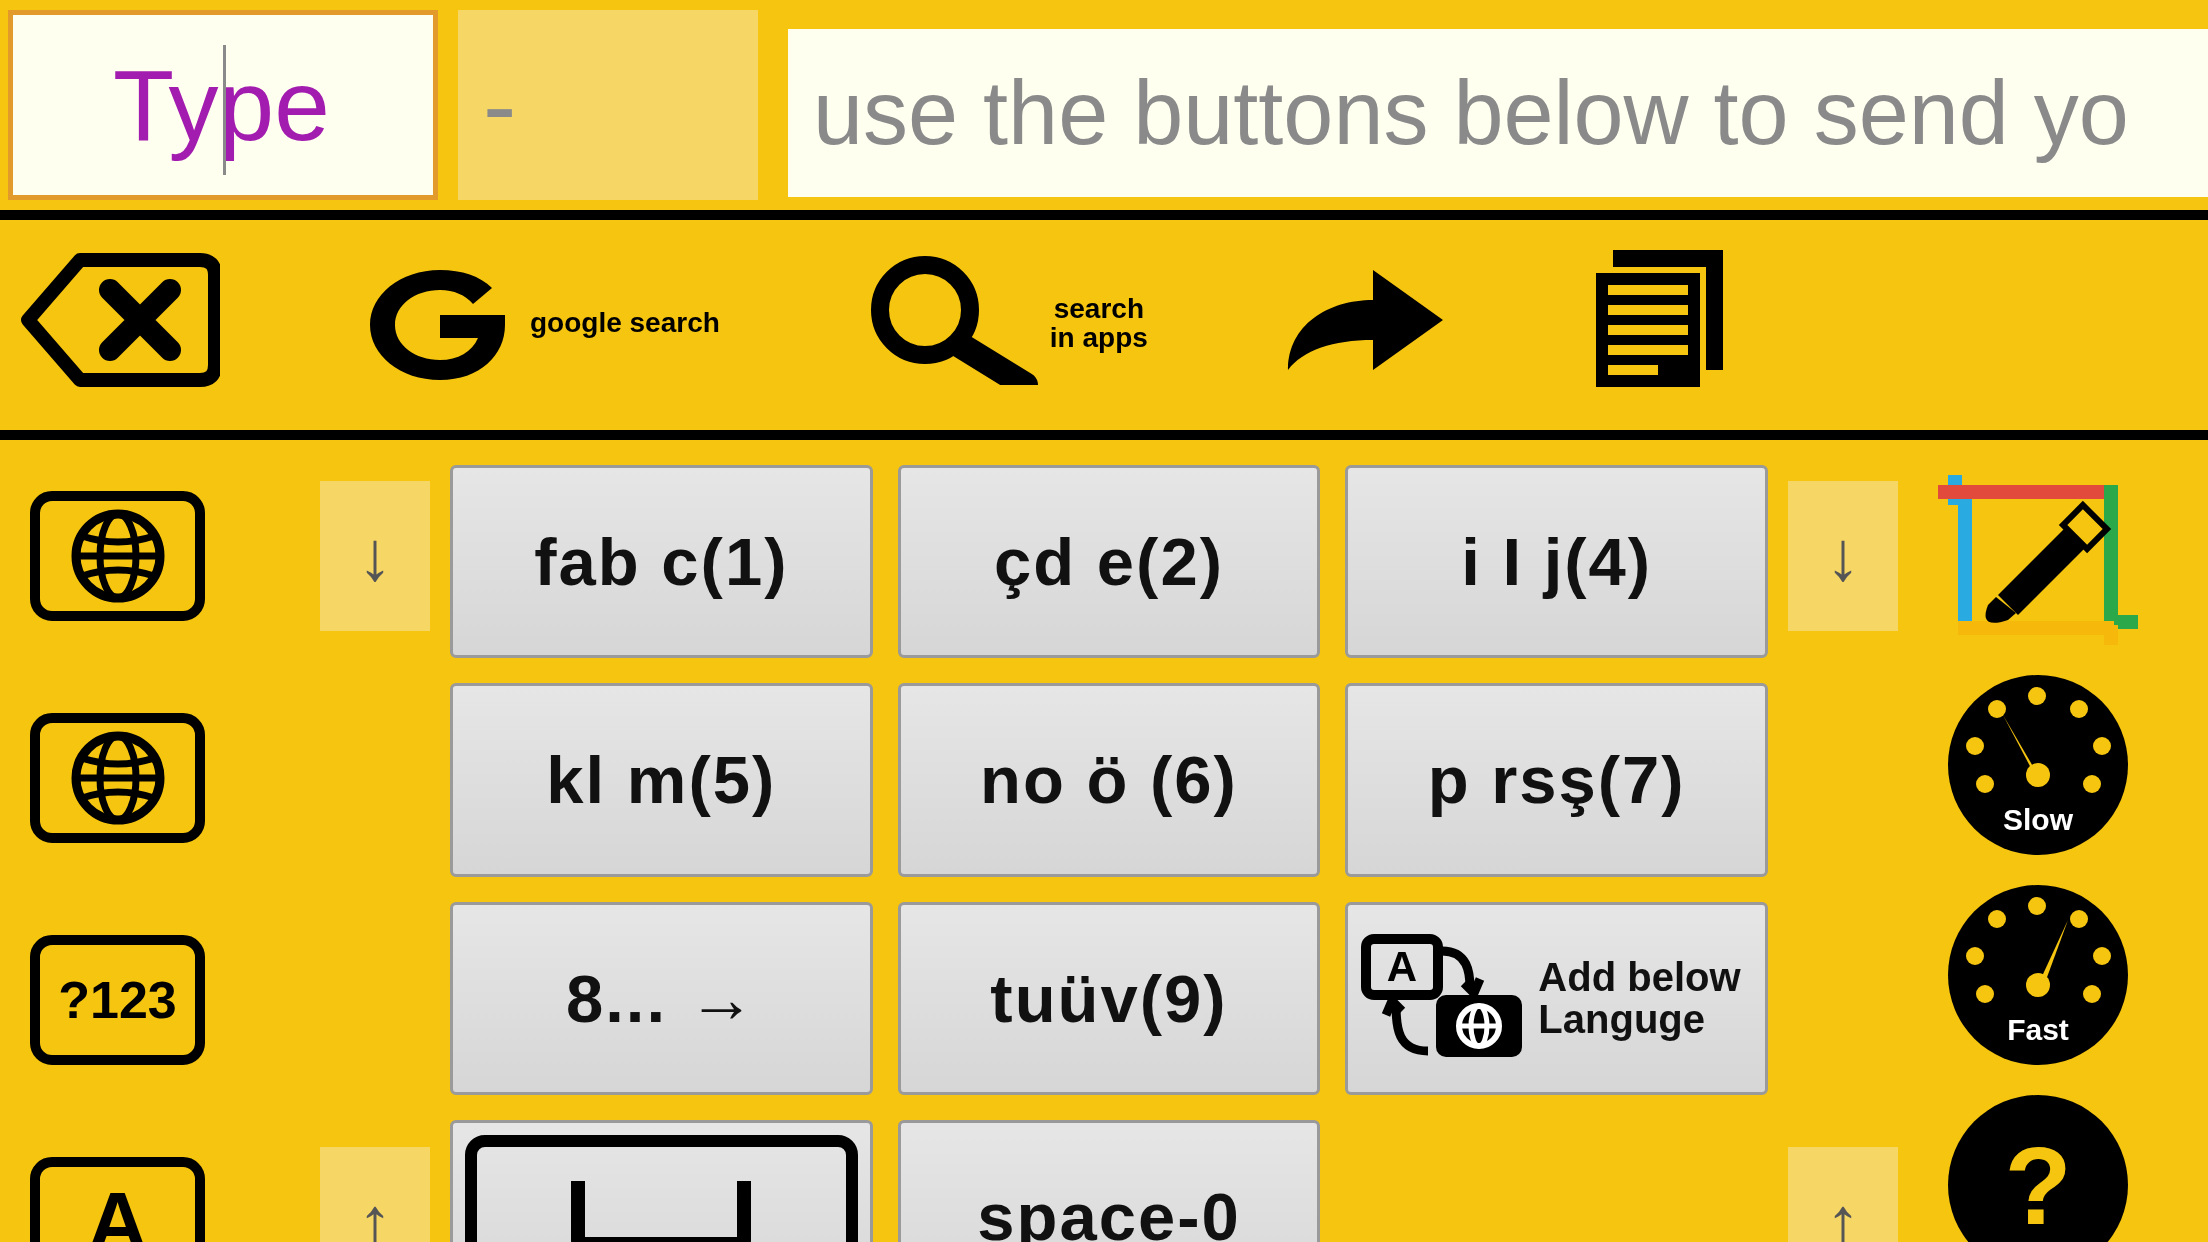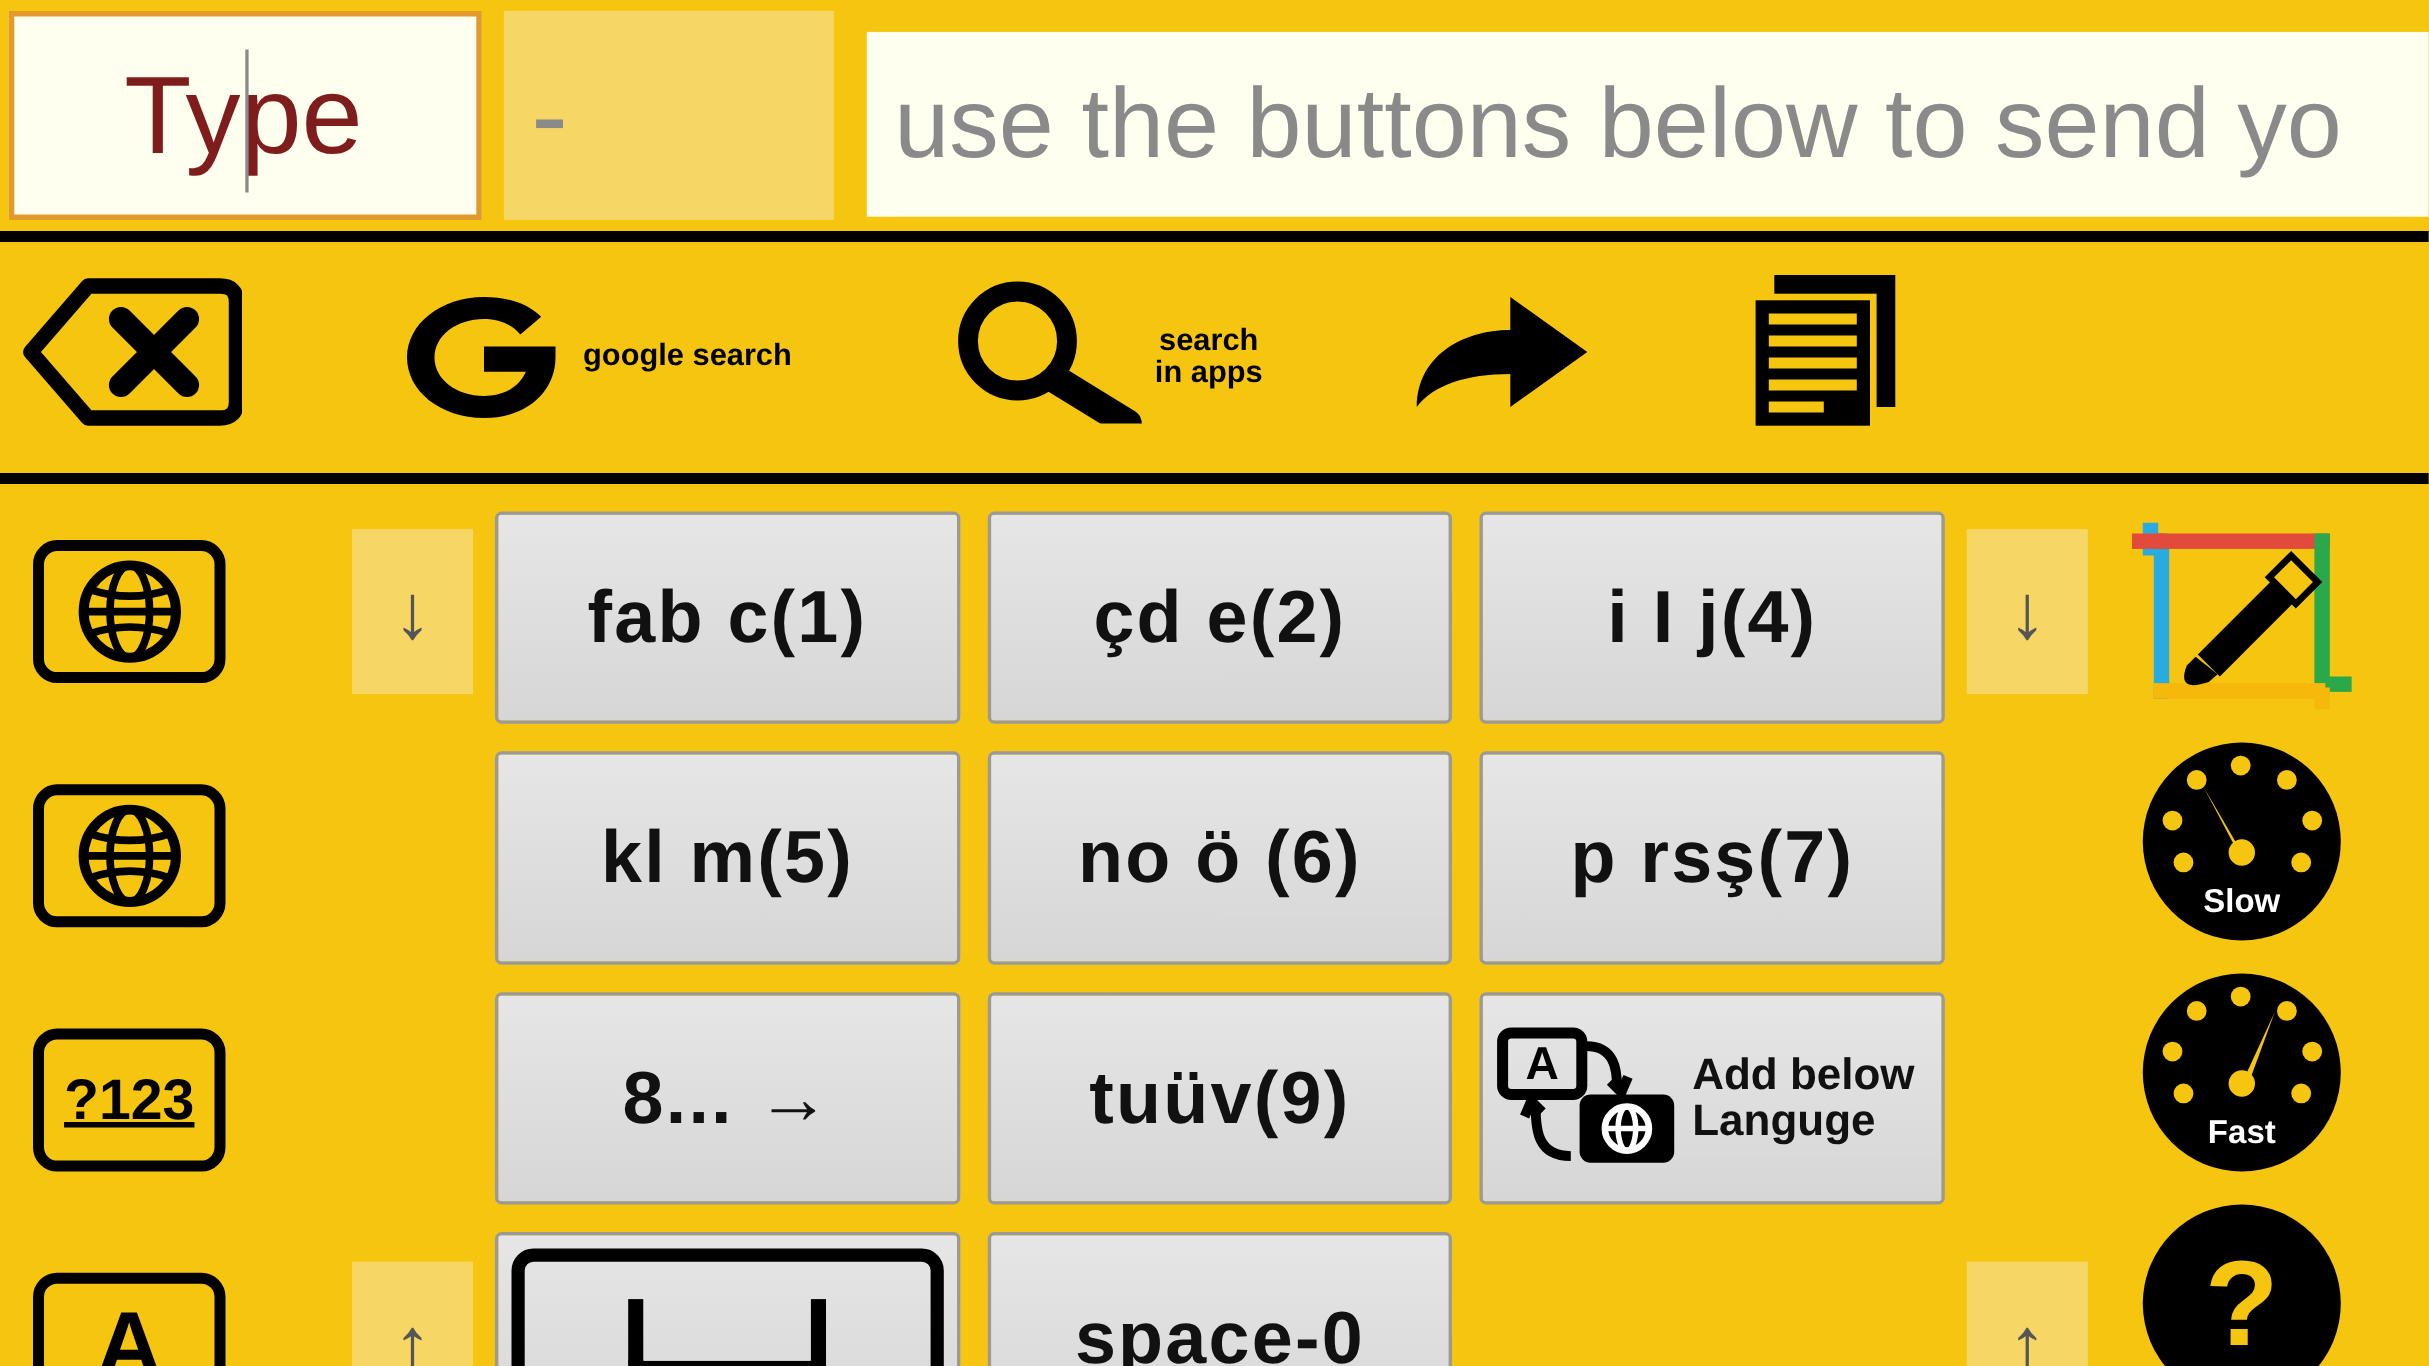--- a/index.html
+++ b/index.html
@@ -8,21 +8,21 @@
 
   
   .top-row {
     height: 200px; background: #f6c50f; display: flex; align-items: center;
     padding: 0 0 0 0;
   }
   .type-box {
     width: 430px; height: 190px; margin: 10px 0 0 8px;
     background: #fffff0; border: 5px solid #e29a2a;
     display: flex; align-items: center; justify-content: flex-start;
-    padding-left: 100px; font-size: 100px; color: #7f1d1d; position: relative;
+    padding-left: 100px; font-size: 100px; color: #a21caf; position: relative;
   }
   .type-box .cursor {
     position: absolute; left: 210px; top: 30px; width: 3px; height: 130px; background: #8a8a8a;
   }
   .dash-box {
     width: 300px; height: 190px; margin: 10px 0 0 20px;
     background: #f6d665; display:flex; align-items:center; justify-content:flex-start;
     padding-left: 25px; font-size: 100px; color: #8a8a8a;
   }
   .hint-box {
@@ -189,21 +189,21 @@
     <div class="side-btn">
       <svg width="100" height="100" viewBox="0 0 100 100">
         <circle cx="50" cy="50" r="42" fill="none" stroke="#000" stroke-width="9"></circle>
         <ellipse cx="50" cy="50" rx="18" ry="42" fill="none" stroke="#000" stroke-width="7"></ellipse>
         <line x1="8" y1="50" x2="92" y2="50" stroke="#000" stroke-width="7"></line>
         <path d="M14 30 Q50 42 86 30" fill="none" stroke="#000" stroke-width="7"></path>
         <path d="M14 70 Q50 58 86 70" fill="none" stroke="#000" stroke-width="7"></path>
       </svg>
     </div>
   </div>
-  <div style="grid-column:1; grid-row:3;text-decoration:underline;" class="side-item">
+  <div style="grid-column:1; grid-row:3;" class="side-item">
     <div class="side-btn">
       <span style="font-size:52px;">?123</span>
     </div>
   </div>
   <div style="grid-column:1; grid-row:4;" class="side-item">
     <div class="side-btn">
       <span class="caps-a">A</span>
     </div>
   </div>
 

